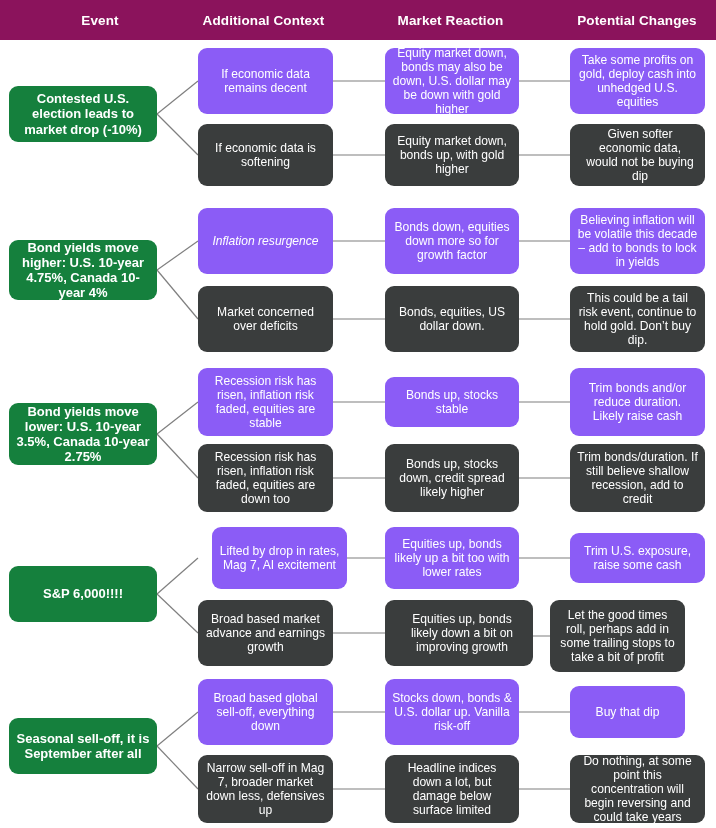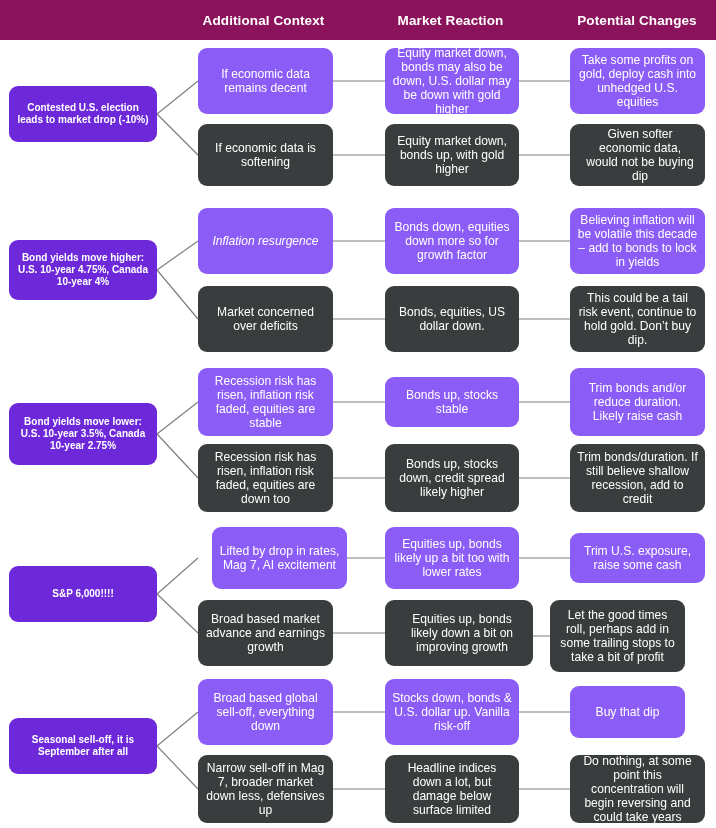--- a/index.html
+++ b/index.html
@@ -36,33 +36,34 @@
     display: flex; align-items: center; justify-content: center;
     text-align: center;
     color: #ffffff;
     border-radius: 9px;
     padding: 3px 7px;
     line-height: 1.17;
     overflow: hidden;
   }
   .node span { display: block; width: 100%; }
   .node.event {
-    background: #6d28d9;
+    background: #15803d;
     font-weight: bold;
-    font-size: 10px;
+    font-size: 13px;
   }
   .node.light { background: #8b5cf6; font-size: 12.1px; font-weight: normal; }
   .node.dark  { background: #3A3D3D; font-size: 12.1px; font-weight: normal; }
 </style>
 </head>
 <body>
 
 <div id="canvas">
 
   <div class="header-bar"></div>
+  <div class="header-cell h1">Event</div>
   <div class="header-cell h2">Additional Context</div>
   <div class="header-cell h3">Market Reaction</div>
   <div class="header-cell h4">Potential Changes</div>
 
   <svg id="links" viewBox="0 0 716 828" xmlns="http://www.w3.org/2000/svg">
       <line x1="157" y1="114" x2="198" y2="81" stroke="#7F7F7F" stroke-width="1.2"></line>
       <line x1="333" y1="81" x2="385" y2="81" stroke="#7F7F7F" stroke-width="1.2"></line>
       <line x1="519" y1="81" x2="570" y2="81" stroke="#7F7F7F" stroke-width="1.2"></line>
       <line x1="157" y1="114" x2="198" y2="155" stroke="#7F7F7F" stroke-width="1.2"></line>
       <line x1="333" y1="155" x2="385" y2="155" stroke="#7F7F7F" stroke-width="1.2"></line>

